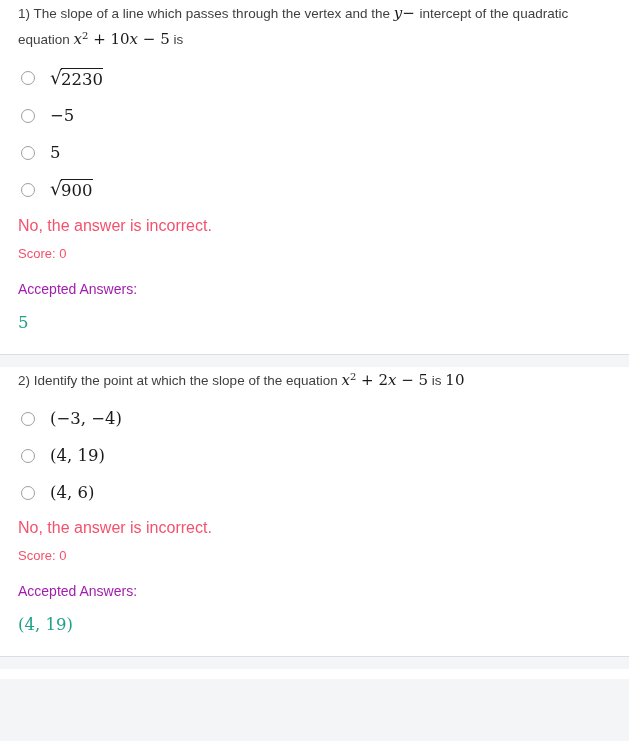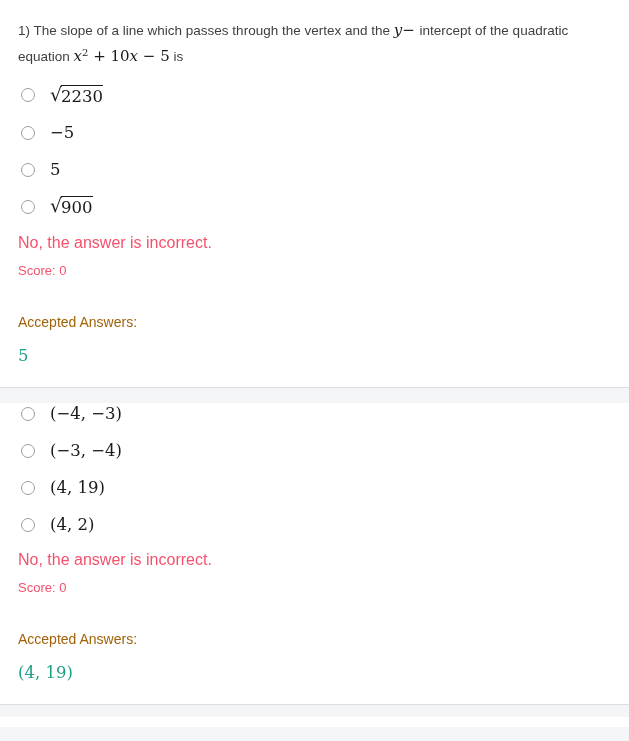--- a/index.html
+++ b/index.html
@@ -15,21 +15,21 @@
     border-bottom: 1px solid #dcdee3;
     padding: 0 18px;
     margin-bottom: 12px;
   }
   .card-sliver {
     height: 10px;
     border-bottom: none;
     margin-bottom: 0;
   }
   .prompt {
-    padding-top: 17px;
+    padding-top: 0;
     font-size: 13.5px;
     color: #3f3f3f;
     line-height: 1.75;
     max-width: 595px;
   }
   .seg-m, .seg-v, .seg-sup {
     font-family: "DejaVu Serif", serif;
     color: #1a1a1a;
     font-size: 15px;
   }
@@ -61,21 +61,21 @@
   .sqrt-sign { font-size: 19px; line-height: 1.05; }
   .radicand {
     border-top: 1.2px solid #1a1a1a;
     line-height: 1.2;
     margin-left: -1px;
     padding-top: 1px;
   }
   .result   { margin-top: 8px;  font-size: 16px; color: #f4516c; }
   .score    { margin-top: 11px; font-size: 13px; color: #f4516c; }
   .accepted-label {
-    margin-top: 36px; font-size: 14px; color: #a16207;
+    margin-top: 20px; font-size: 14px; color: #a21caf;
   }
   .accepted-value {
     margin-top: 16px;
     font-family: "DejaVu Serif", serif;
     font-size: 16.5px;
     color: #1ea287;
     padding-bottom: 22px;
   }
 </style>
 </head>
@@ -107,36 +107,33 @@
         </span>
       </div>
     </div>
   <div class="result">No, the answer is incorrect.</div>
   <div class="score">Score: 0</div>
   <div class="accepted-label">Accepted Answers:</div>
   <div class="accepted-value">5</div>
 </div>
 
 <div class="card">
+  <div class="prompt"><span class="seg-p">2) Identify the point at which the slope of the equation </span><span class="seg-v">x</span><span class="seg-sup">2</span><span class="seg-m"> + 2</span><span class="seg-v">x</span><span class="seg-m"> − 5</span><span class="seg-p"> is </span><span class="seg-m">10</span></div>
   <div class="options">
-      <div class="option-row">
-        <span class="radio"></span>
-        <span class="option-label">(−4, −3)</span>
-      </div>
       <div class="option-row">
         <span class="radio"></span>
         <span class="option-label">(−3, −4)</span>
       </div>
       <div class="option-row">
         <span class="radio"></span>
         <span class="option-label">(4, 19)</span>
       </div>
       <div class="option-row">
         <span class="radio"></span>
-        <span class="option-label">(4, 2)</span>
+        <span class="option-label">(4, 6)</span>
       </div>
     </div>
   <div class="result">No, the answer is incorrect.</div>
   <div class="score">Score: 0</div>
   <div class="accepted-label">Accepted Answers:</div>
   <div class="accepted-value">(4, 19)</div>
 </div>
 
 <div class="card card-sliver"></div>
 

